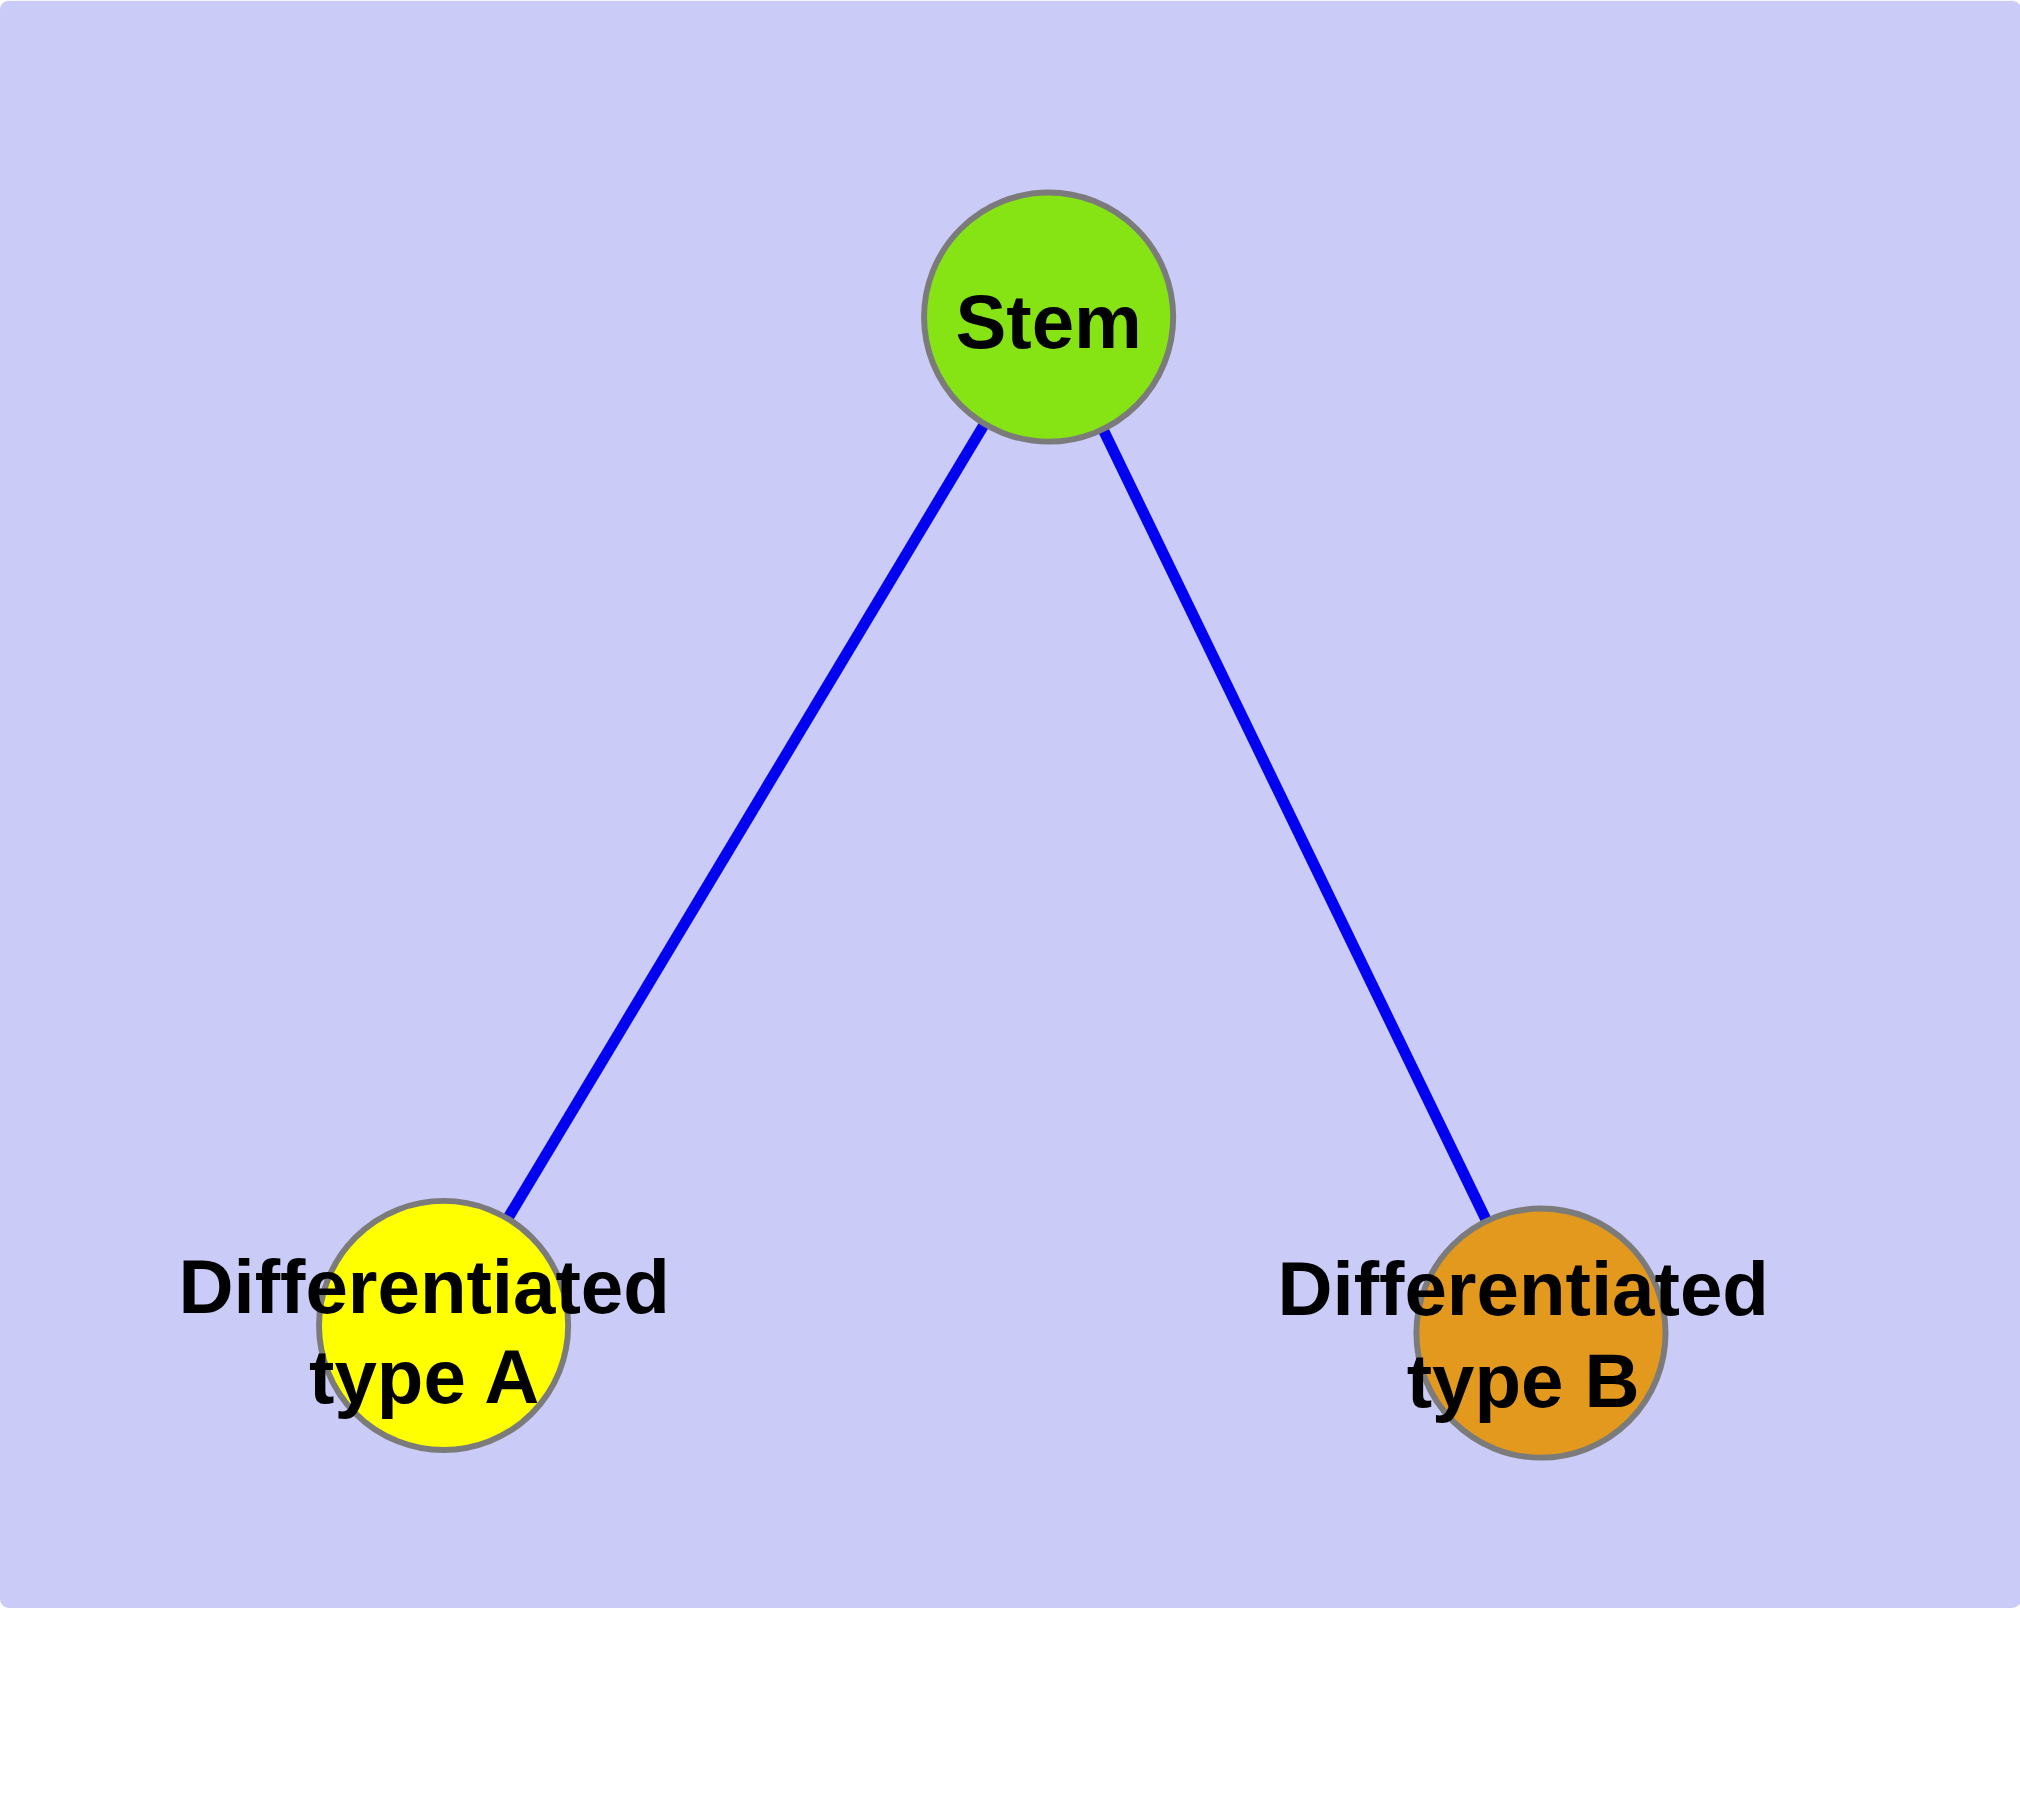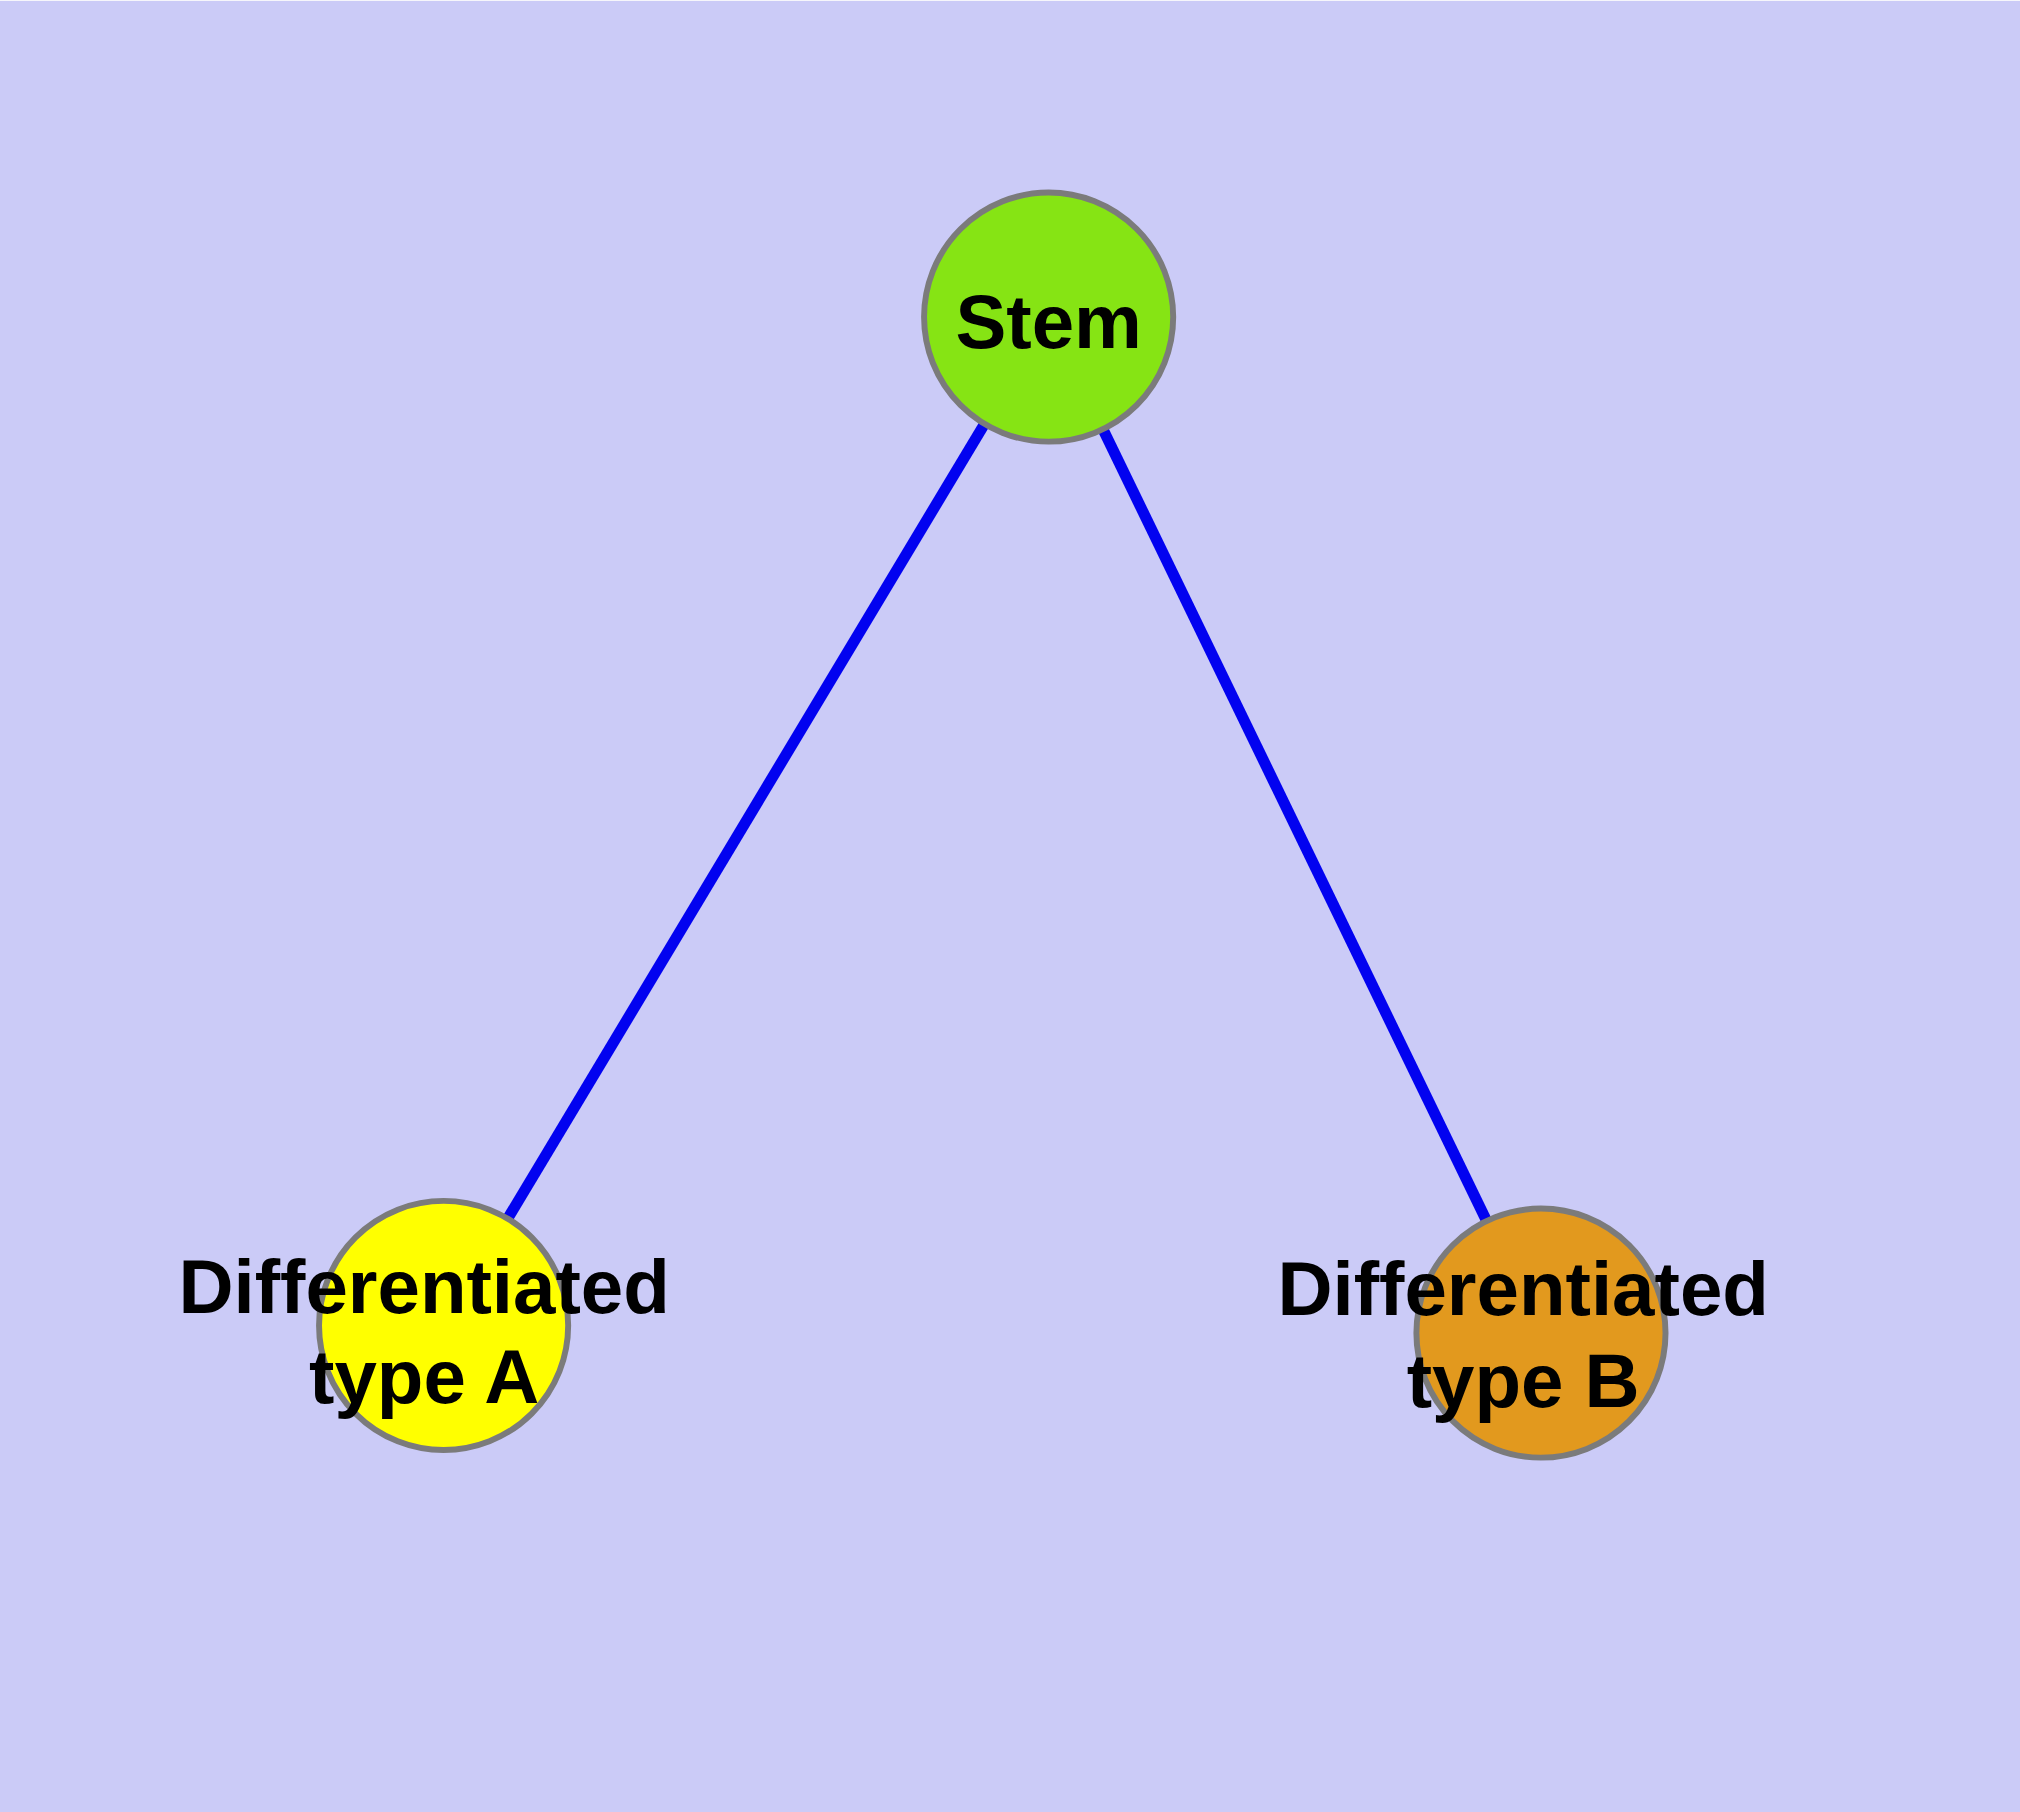--- a/index.html
+++ b/index.html
@@ -7,25 +7,26 @@
     margin: 0;
     padding: 0;
   }
   body {
     font-family: "Liberation Sans", sans-serif;
     background: #ffffff;
   }
   #canvas {
     position: relative;
     width: 2021px;
-    height: 1812px;
+    height: 1608px;
     box-sizing: border-box;
     border-top: 1.7px solid #f6f6fb;
     overflow: hidden;
     background: #CBCBF7; 
+    border-radius: 9px;
   }
   #canvas > svg {
     position: absolute;
     left: 0;
     top: 0;
     display: block;
   }
   .edge {
     fill: none;
     stroke-width: 13;

